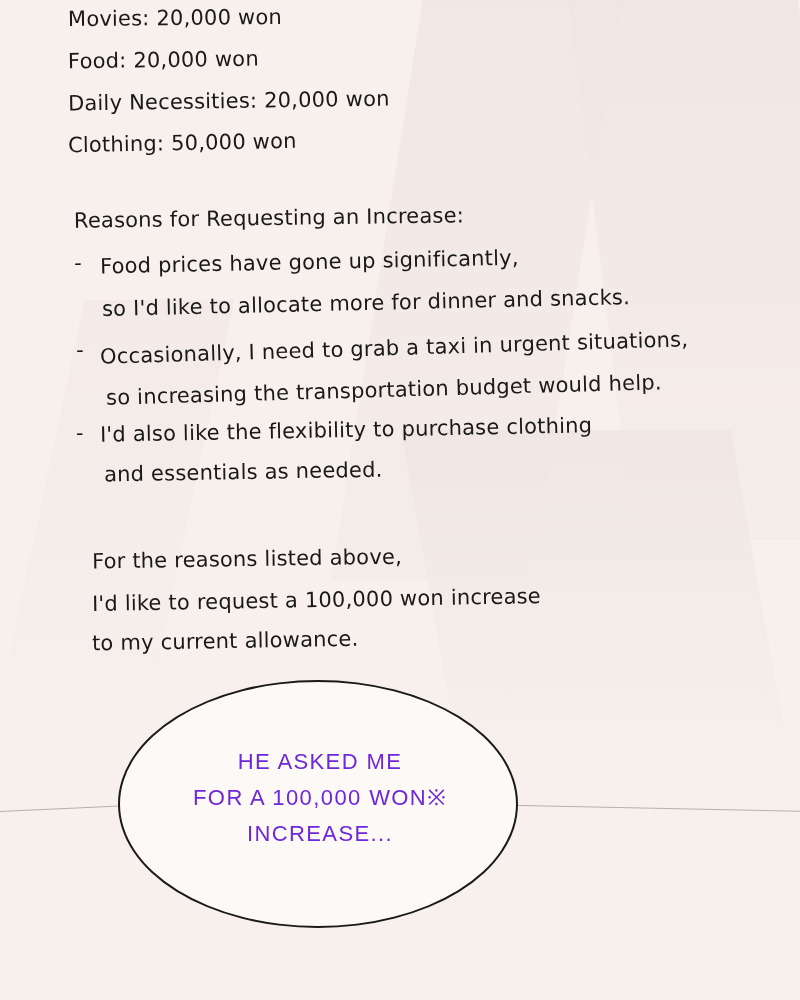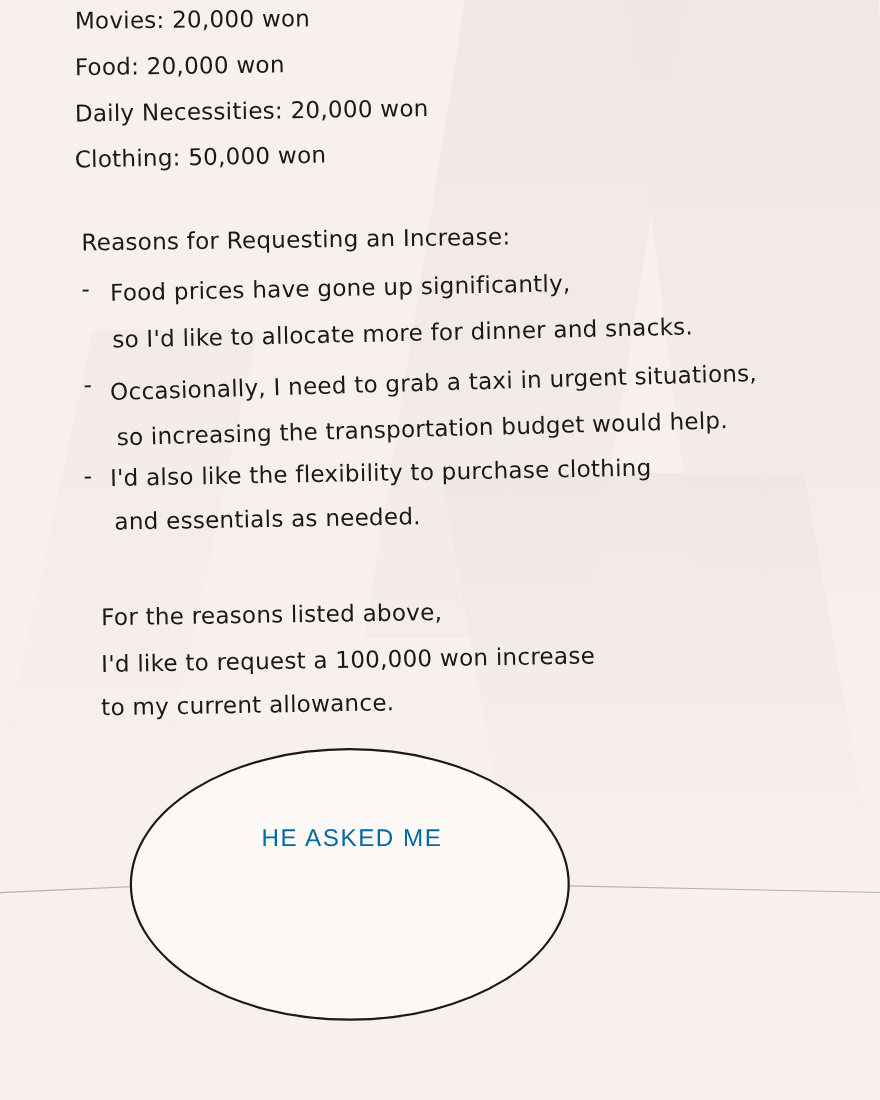--- a/index.html
+++ b/index.html
@@ -111,21 +111,21 @@
   }
   .bubble-text {
     position: absolute;
     left: 0;
     top: 62px;
     width: 400px;
     text-align: center;
     font-size: 22px;
     line-height: 36px;
     letter-spacing: 1.4px;
-    color: #0369a1;
+    color: #6d28d9;
     font-family: "Liberation Sans", sans-serif;
     font-weight: 400;
   }
   .bubble-text div { white-space: nowrap; }
 </style>
 </head>
 <body>
 
 <div id="page">
 
@@ -174,16 +174,18 @@
 
     <div class="line hand" style="left:92px; top:547px; transform:rotate(-0.9deg);">For the reasons listed above,</div>
     <div class="line hand" style="left:92px; top:588px; transform:rotate(-1.0deg);">I'd like to request a 100,000 won increase</div>
     <div class="line hand" style="left:92px; top:629px; transform:rotate(-1.0deg);">to my current allowance.</div>
 
   </div>
 
   <div class="bubble">
     <div class="bubble-text">
       <div>HE ASKED ME</div>
+      <div>FOR A 100,000 WON※</div>
+      <div>INCREASE...</div>
     </div>
   </div>
 
 </div>
 
 </body></html>

